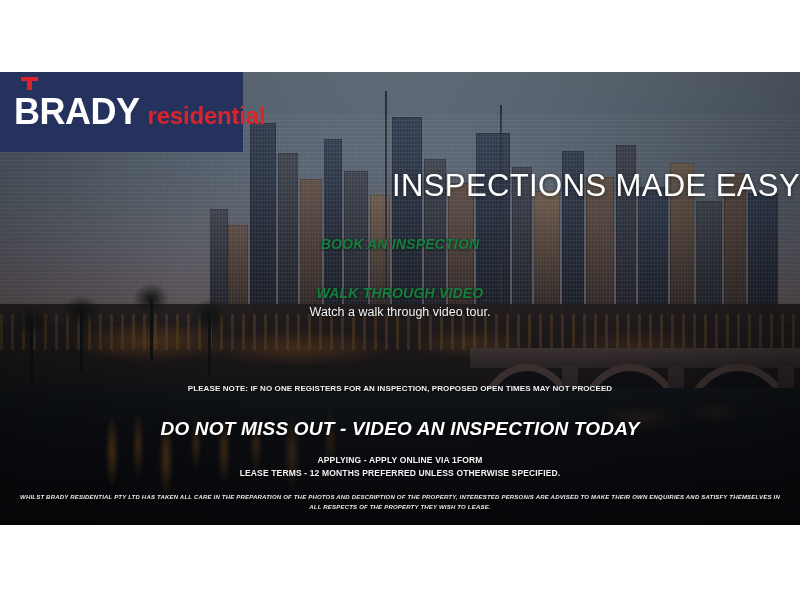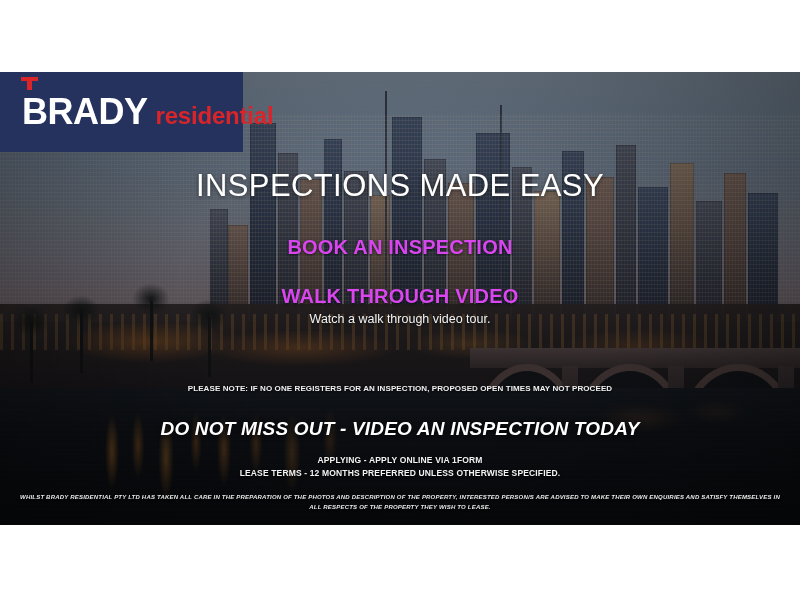--- a/index.html
+++ b/index.html
@@ -244,21 +244,21 @@
     top: 0;
     width: 243px;
     height: 80px;
     background: #25325e;
     display: flex;
     align-items: center;
     z-index: 6;
   }
   .logo-inner {
     position: relative;
-    padding-left: 22px;
+    padding-left: 14px;
     display: flex;
     align-items: baseline;
   }
   .logo-mark {
     position: absolute;
     left: 21px;
     top: -17px;
     width: 17px;
     height: 13px;
   }
@@ -303,33 +303,35 @@
 
   .headline {
     position: absolute;
     left: 0; right: 0;
     top: 96px;
     font-size: 31px;
     font-weight: normal;
     letter-spacing: 0.4px;
     color: #ffffff;
     text-shadow: 0 1px 4px rgba(0,0,0,.55);
+    text-align: right;
   }
 
   .section {
     position: absolute;
     left: 0; right: 0;
   }
   .sec-title {
-    font-size: 20px;
+    font-size: 14px;
     font-weight: bold;
     letter-spacing: 0.2px;
-    color: #d946ef;
+    color: #15803d;
     margin: 0 0 3px 0;
     text-shadow: 0 1px 3px rgba(0,0,0,.6);
+    font-style: italic;
   }
   .sec-body {
     font-size: 12.5px;
     font-weight: normal;
     line-height: 1.32;
     color: #f2f3f5;
     margin: 0 auto;
     max-width: 470px;
     text-shadow: 0 1px 3px rgba(0,0,0,.65);
   }

